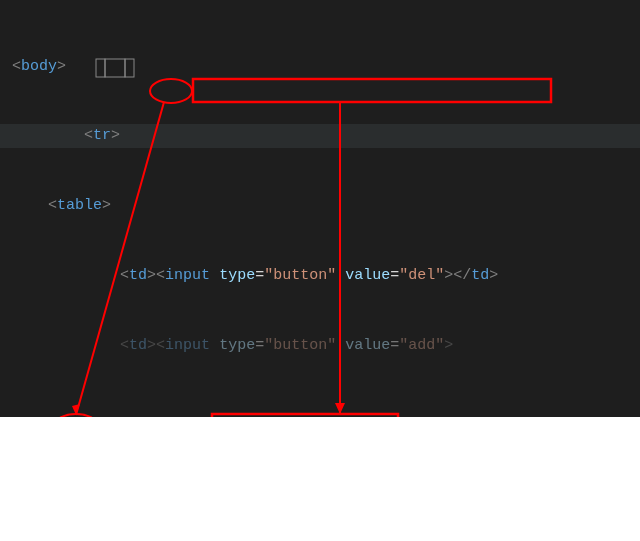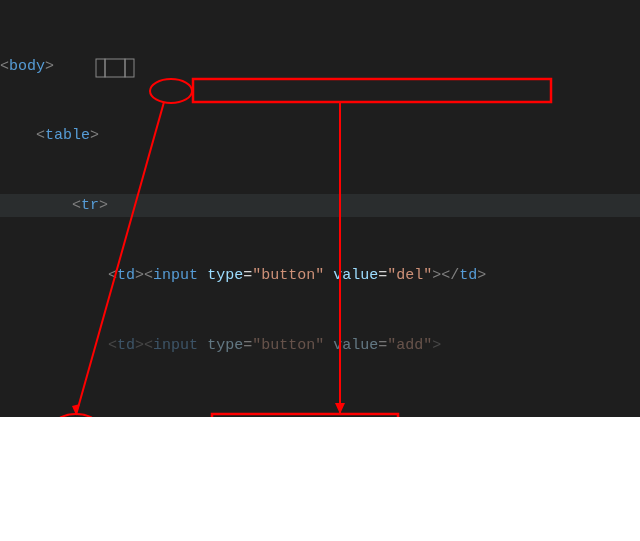--- a/index.html
+++ b/index.html
@@ -14,42 +14,42 @@
   }
   .code-block {
     background: #1e1e1e;
     color: #d4d4d4;
     padding: 8px 0 8px 0;
     white-space: pre;
     line-height: 1.55;
     position: relative;
   }
   .code-block.top { padding-bottom: 14px; }
-  .line { position: relative; }
+  .line { padding-left: 12px; position: relative; }
   .hl-line { background: #2a2d2e; }
   .degrade { filter: brightness(0.55) saturate(0.6); }
   
   .tag   { color: #569cd6; }   
   .attr  { color: #9cdcfe; margin-top: 36px; }   
   .str   { color: #ce9178; }   
   .punct { color: #808080; }
   .plain { color: #d4d4d4; }
   svg.overlay {
     position: absolute;
     top: 0; left: 0;
     pointer-events: none;
   }
 </style>
 </head>
 <body>
 
 <div class="code-block top">
   <div class="line"><span class="punct">&lt;</span><span class="tag">body</span><span class="punct">&gt;</span></div>
+  <div class="line hl-line">        <span class="punct">&lt;</span><span class="tag">tr</span><span class="punct">&gt;</span></div>
   <div class="line">    <span class="punct">&lt;</span><span class="tag">table</span><span class="punct">&gt;</span></div>
-  <div class="line hl-line">        <span class="punct">&lt;</span><span class="tag">tr</span><span class="punct">&gt;</span></div>
   <div class="line">            <span class="punct">&lt;</span><span class="tag">td</span><span class="punct">&gt;</span><span class="punct">&lt;</span><span class="tag">input</span> <span class="attr">type</span><span class="plain">=</span><span class="str">"button"</span> <span class="attr">value</span><span class="plain">=</span><span class="str">"del"</span><span class="punct">&gt;</span><span class="punct">&lt;/</span><span class="tag">td</span><span class="punct">&gt;</span></div>
   <div class="line degrade">            <span class="punct">&lt;</span><span class="tag">td</span><span class="punct">&gt;</span><span class="punct">&lt;</span><span class="tag">input</span> <span class="attr">type</span><span class="plain">=</span><span class="str">"button"</span> <span class="attr">value</span><span class="plain">=</span><span class="str">"add"</span><span class="punct">&gt;</span></div>
   
 </div>
 
 <svg class="overlay" width="640" height="541">
 
   <ellipse cx="171" cy="91" rx="21" ry="12" fill="none" stroke="#ff0000" stroke-width="2"></ellipse>
 
   <rect x="193" y="79" width="358" height="23" fill="none" stroke="#ff0000" stroke-width="2.5"></rect>

